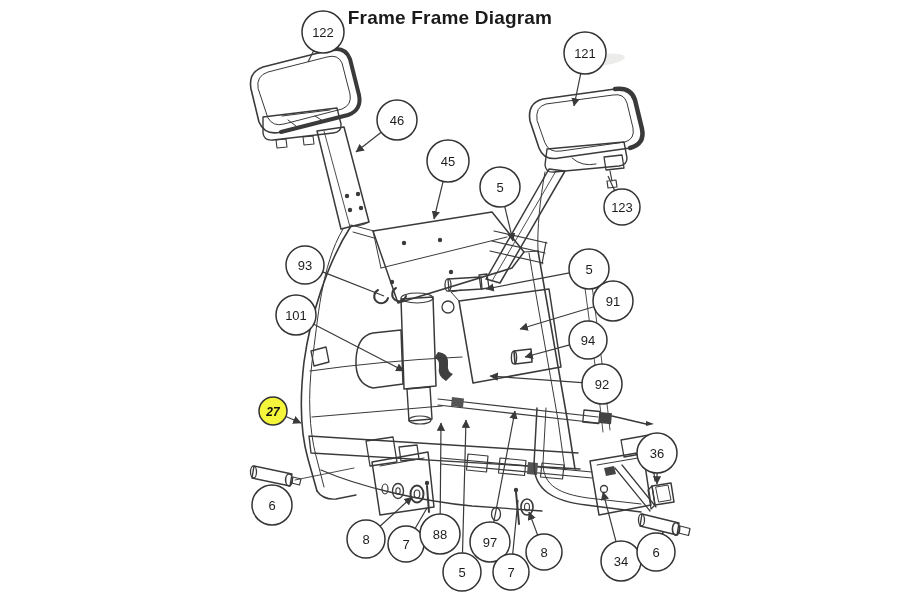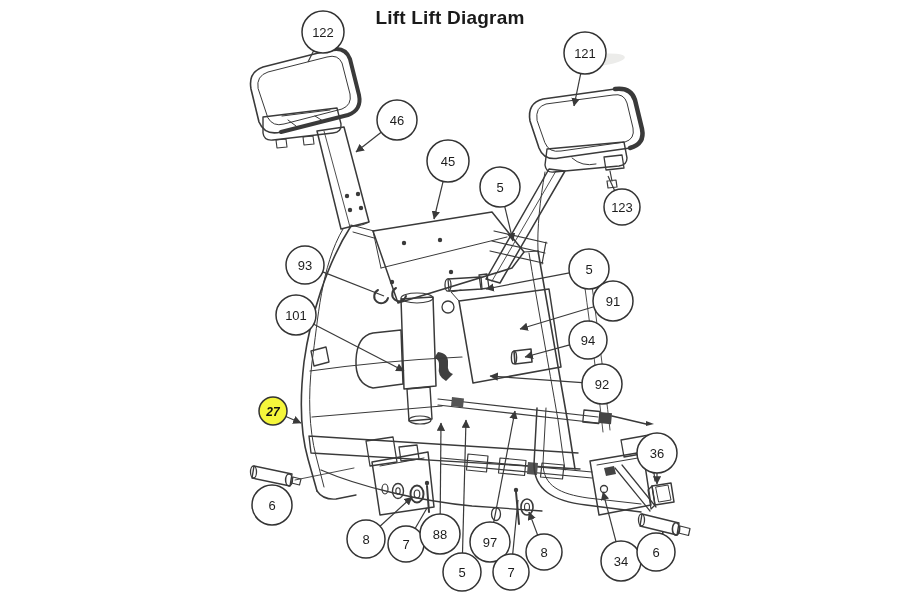--- a/index.html
+++ b/index.html
@@ -9,21 +9,21 @@
          font-size:19px;font-weight:bold;color:#1a1a1a;letter-spacing:0.2px;}
   svg{position:absolute;top:0;left:0;}
   .art{stroke:#3a3a3a;fill:none;stroke-linecap:round;stroke-linejoin:round;}
   .num{font-family:"Liberation Sans",sans-serif;font-size:13px;fill:#1d1d1d;}
   .num.hl{font-weight:bold;font-style:italic;font-size:12px;fill:#111;}
 </style>
 </head>
 <body>
 
 <div class="stage">
-  <div class="title">Lift Lift Diagram</div>
+  <div class="title">Frame Frame Diagram</div>
 
   <svg id="art" width="900" height="600" viewBox="0 0 900 600">
     <defs>
       <marker id="arrowhead" viewBox="0 0 8 8" refX="7.5" refY="4" markerWidth="7" markerHeight="7" orient="auto">
         <path d="M0,0 L8,4 L0,8 Z" fill="#3a3a3a"></path>
       </marker>
     </defs>
 
     <ellipse cx="598" cy="60" rx="27" ry="6" fill="#ececea" transform="rotate(-6 598 60)"></ellipse>
 

